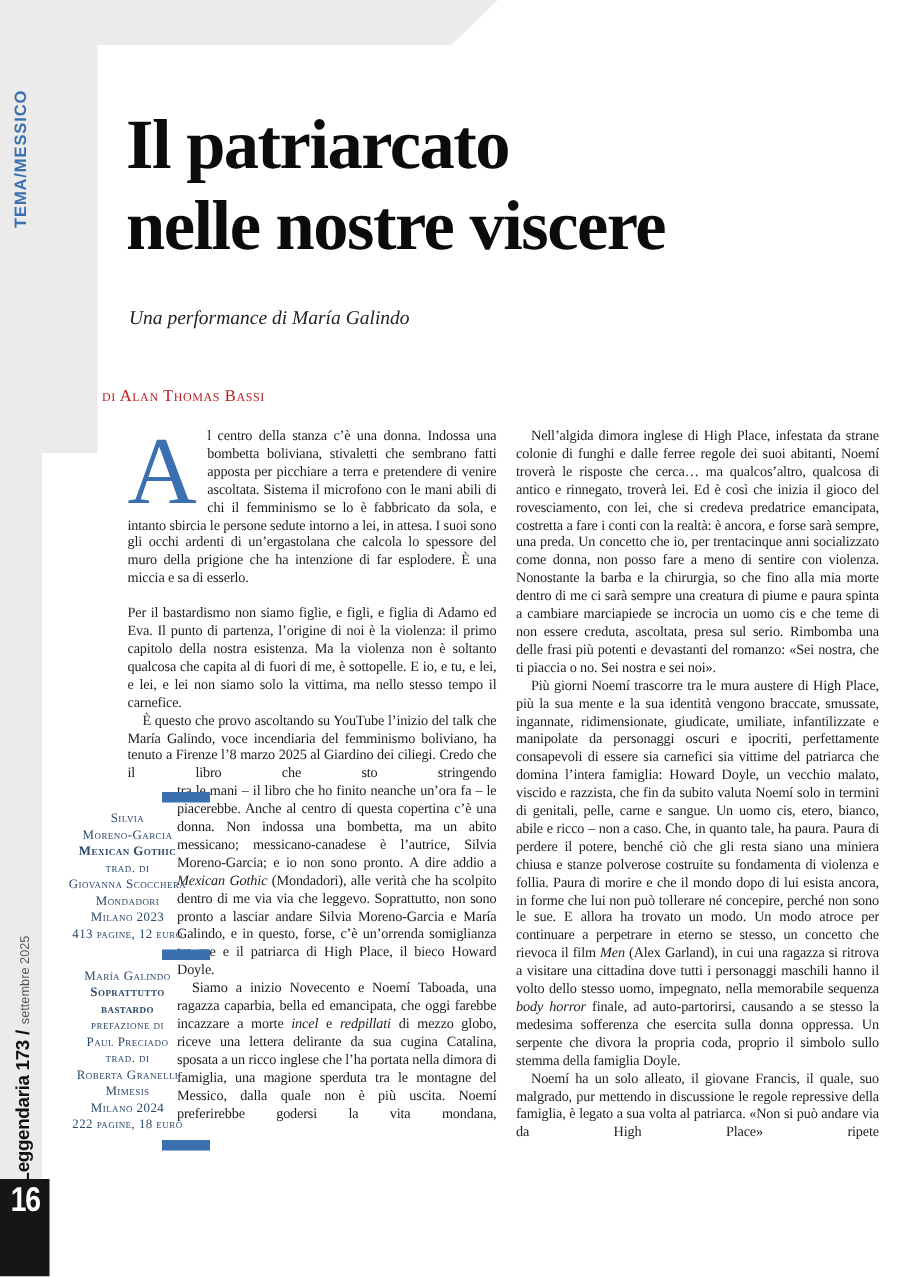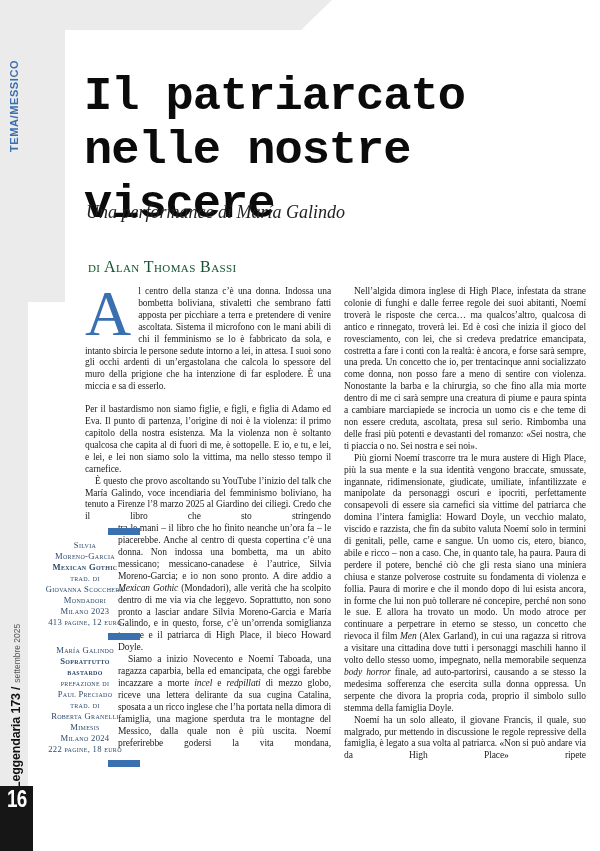--- a/index.html
+++ b/index.html
@@ -32,26 +32,26 @@
   .footer-mag .mag-name{font-weight:700;font-size:12.5px;color:#111;letter-spacing:-.2px;}
   .footer-mag .mag-date{font-weight:400;font-size:8.5px;color:#555;margin-left:4px;}
   
   .pageno-box{position:absolute;left:0;top:786px;width:33px;height:65px;background:var(--boxbg);
     display:flex;justify-content:center;align-items:flex-start;padding-top:0;}
   .pageno-box span{font-family:"Liberation Sans",sans-serif;font-weight:700;font-size:23px;
     color:#fff;transform:scaleX(.82);letter-spacing:-1px;}
   
   .title{position:absolute;left:84px;top:70px;font-weight:700;color:#0b0b0b;
     font-size:47px;line-height:54px;letter-spacing:-1px;}
-  .title .tl{display:block;font-family:Liberation Mono, monospace;}
+  .title .tl{display:block;}
   .subtitle{position:absolute;left:86px;top:199px;font-style:italic;color:#222;
-    font-size:18px;line-height:26px;}
+    font-size:13px;line-height:26px;}
   .subtitle span{display:block;}
-  .byline{position:absolute;left:88px;top:258px;font-variant:small-caps;
-    font-size:16px;letter-spacing:.4px;color:#14532d;}
+  .byline{position:absolute;left:68px;top:258px;font-variant:small-caps;
+    font-size:11px;letter-spacing:.4px;color:#b91c1c;}
   
   .col{position:absolute;top:286px;height:563px;overflow:hidden;}
   .col-left{left:85px;width:246px;}
   .col-right{left:344px;width:242px;}
   .col p{font-size:9.5px;line-height:11.9px;letter-spacing:-.1px;
     text-align:justify;color:var(--ink);}
   .col p.gap{margin-top:11px;}
   .col p.indent{text-indent:10px;}
   .col p.narrow{margin-left:33px;}
   .col p.split{text-align-last:justify;}

